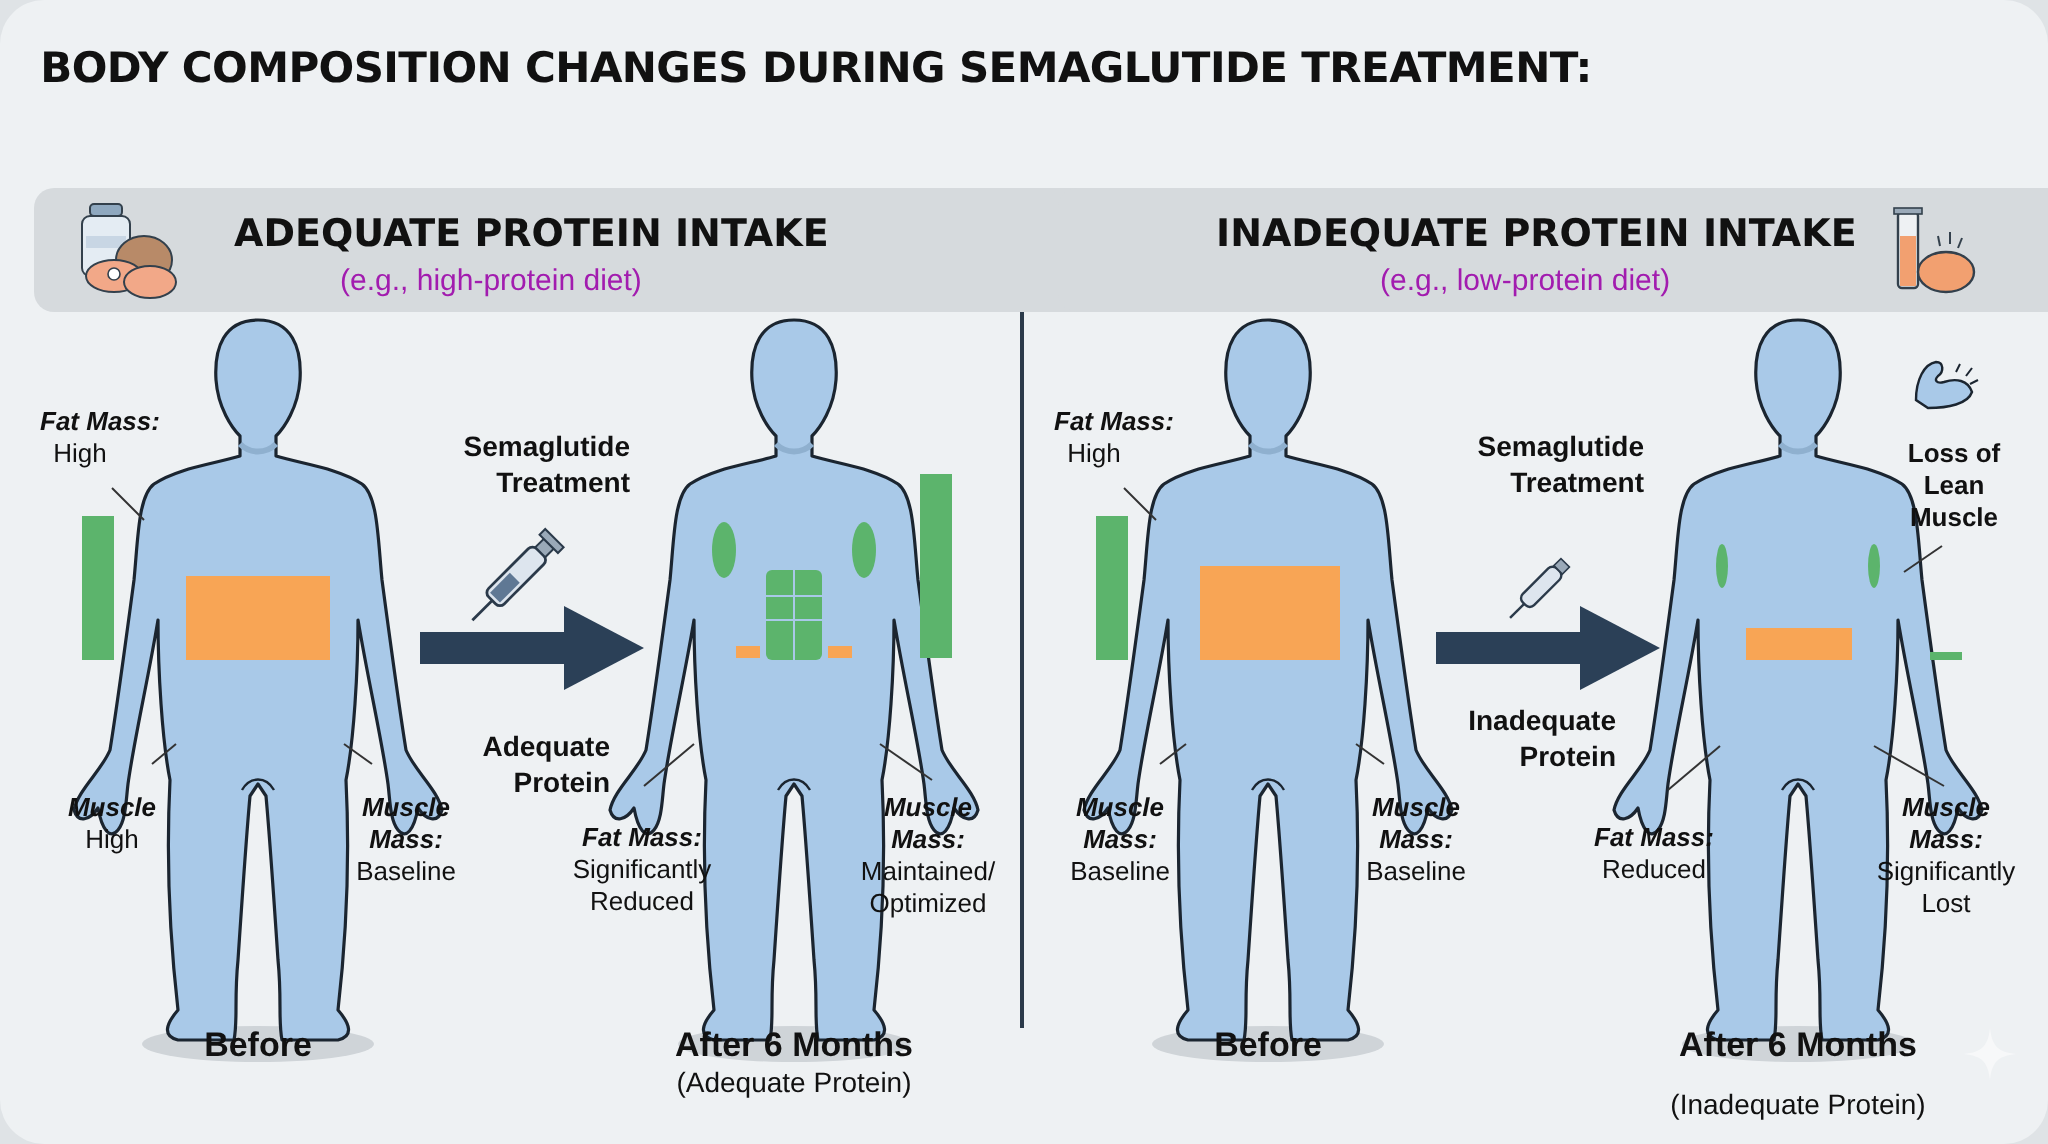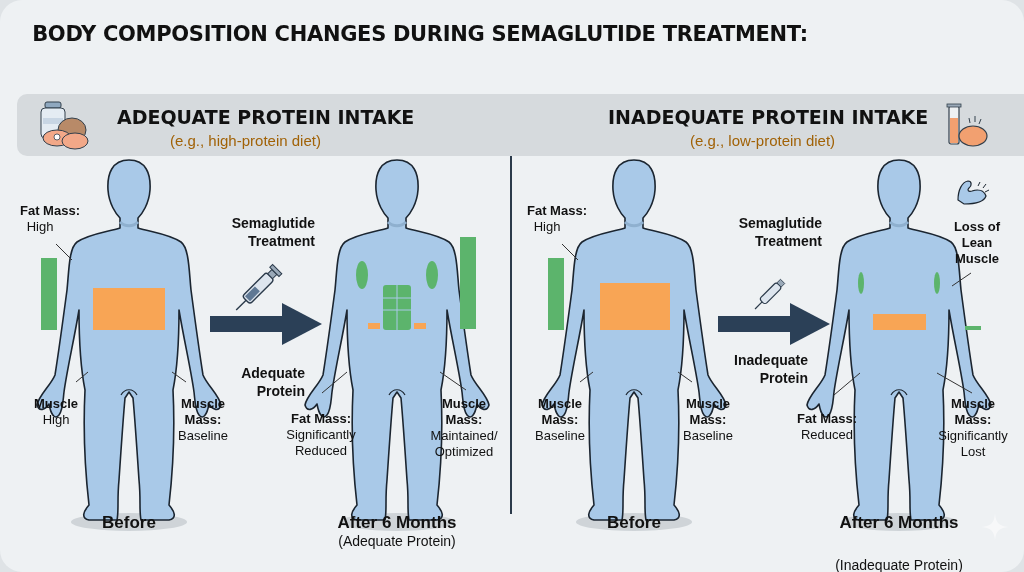--- a/index.html
+++ b/index.html
@@ -1,24 +1,24 @@
 <!DOCTYPE html>
 <html><head>
 <meta charset="utf-8">
 <style>
   html, body { margin:0; padding:0; }
   body { width:1024px; height:572px; background:#dfe3e6; font-family:"Liberation Sans", sans-serif; overflow:hidden; position:relative; }
   .card { position:absolute; left:0; top:0; width:1024px; height:572px; background:#eef1f3; border-radius:22px; }
-  .title { position:absolute; left:12px; top:20px; width:816px; text-align:center; font-family:"DejaVu Sans", sans-serif; font-weight:bold; font-size:21px; line-height:28px; color:#111; letter-spacing:-0.3px; }
+  .title { position:absolute; left:0; top:20px; width:816px; text-align:center; font-family:"DejaVu Sans", sans-serif; font-weight:bold; font-size:21px; line-height:28px; color:#111; letter-spacing:-0.3px; }
   .divider { position:absolute; left:510px; top:94px; width:2px; height:420px; background:#2b3a4a; }
   .header-box { position:absolute; top:94px; height:62px; width:564px; background:#d6dadd; border-radius:10px;padding-left:48px; }
   .header-box .htitle { position:absolute; top:12px; font-family:"DejaVu Sans", sans-serif; font-weight:bold; font-size:19px; color:#111; white-space:nowrap; }
-  .header-box .hsub { position:absolute; top:38px; font-size:15px; color:#a16207; white-space:nowrap; }
+  .header-box .hsub { position:absolute; top:38px; font-size:15px; color:#a21caf; white-space:nowrap; }
   .lbl { position:absolute; font-size:13px; line-height:16px; color:#111; text-align:center; white-space:nowrap; }
-  .lbl b { font-weight:bold; }
+  .lbl b { font-weight:bold;font-style:italic; }
   .caption { position:absolute; font-weight:bold; font-size:17px; color:#111; text-align:center; white-space:nowrap; }
   .caption-sub { position:absolute; font-size:14px; color:#111; text-align:center; white-space:nowrap; }
   .mid-lbl { position:absolute; font-weight:bold; font-size:14px; line-height:18px; color:#111; text-align:right; white-space:nowrap; }
   svg { position:absolute; overflow:visible; }
 </style>
 </head>
 <body>
 
 <div class="card"></div>
 
@@ -155,17 +155,17 @@
 <svg width="40" height="30" style="left:954px;top:178px;">
   <path d="M4,22 C4,12 8,4 14,3 C18,3 18,8 15,10 C13,12 14,14 18,13 C24,11 30,12 32,18 C30,24 20,26 10,26 Z" fill="#a9c9e8" stroke="#1b2530" stroke-width="1.2"></path>
   <line x1="24" y1="8" x2="26" y2="4" stroke="#1b2530"></line>
   <line x1="29" y1="10" x2="32" y2="6" stroke="#1b2530"></line>
   <line x1="31" y1="14" x2="35" y2="12" stroke="#1b2530"></line>
 </svg>
 <div class="lbl" style="left:945px;top:219px;width:64px;font-weight:bold;"><span>Loss of</span><br><span>Lean</span><br><span>Muscle</span></div>
 <div class="lbl" style="left:792px;top:411px;width:70px;"><b>Fat Mass:</b><br><span>Reduced</span></div>
 <div class="lbl" style="left:930px;top:396px;width:86px;"><b>Muscle</b><br><b>Mass:</b><br><span>Significantly</span><br><span>Lost</span></div>
 <div class="caption" style="left:829px;top:513px;width:140px;">After 6 Months</div>
-<div class="caption-sub" style="left:819px;top:557px;width:160px;">(Inadequate Protein)</div>
+<div class="caption-sub" style="left:819px;top:544px;width:160px;">(Inadequate Protein)</div>
 
 <svg width="30" height="30" style="left:980px;top:512px;">
   <path d="M15,2 C16,11 19,14 28,15 C19,16 16,19 15,28 C14,19 11,16 2,15 C11,14 14,11 15,2 Z" fill="#f7f8f9"></path>
 </svg>
 
 </body></html>

